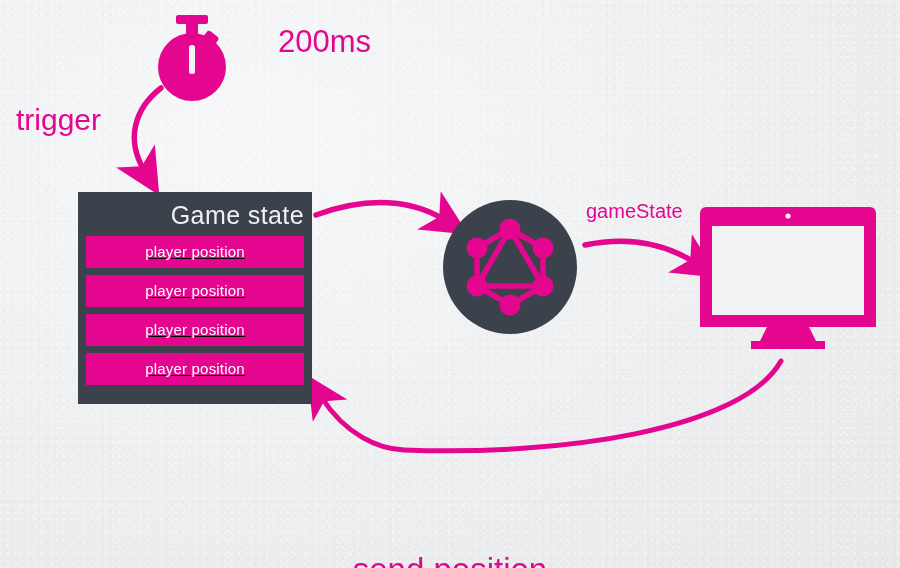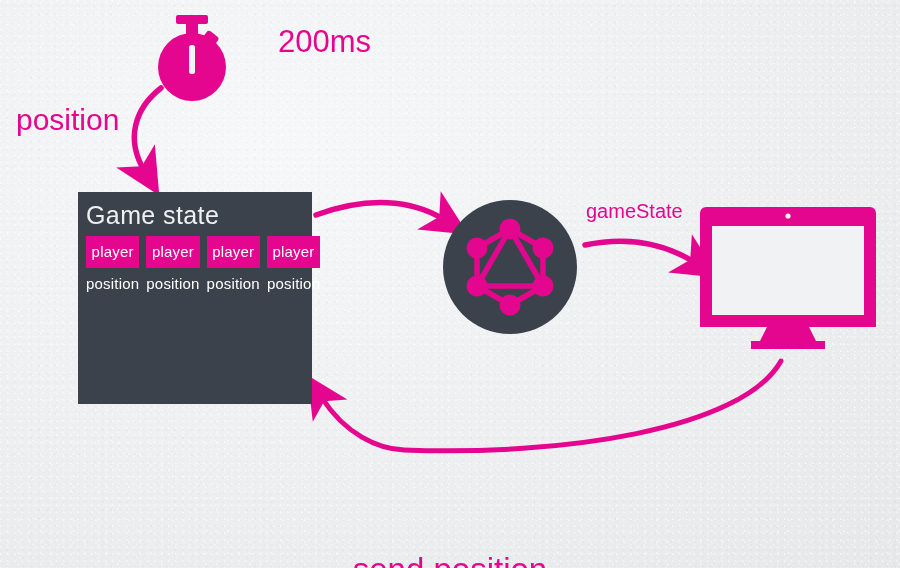--- a/index.html
+++ b/index.html
@@ -50,30 +50,31 @@
     background: #3c424c;
     box-sizing: border-box;
     padding: 4px 8px 8px 8px;
     z-index: 4;
   }
   .panel-title {
     color: #eef0f2;
     font-size: 25px;
     font-weight: 300;
     letter-spacing: .4px;
-    text-align: left;
+    text-align: right;
     line-height: 38px;
     height: 38px;
     font-family: "Liberation Sans", sans-serif;
   }
   .rows {
     display: flex;
-    flex-direction: row;
+    flex-direction: column;
     gap: 7px;
     margin-top: 2px;
+    text-decoration: underline;
   }
   .row {
     background: #e4068e;
     height: 32px;
     line-height: 32px;
     text-align: center;
     color: #ffffff;
     font-size: 15px;
     font-weight: 300;
     letter-spacing: .2px;
@@ -177,21 +178,21 @@
     <div class="rows">
       <div class="row">player position</div>
       <div class="row">player position</div>
       <div class="row">player position</div>
       <div class="row">player position</div>
     </div>
   </div>
 
   <div class="lbl" id="lbl-timer">200ms</div>
 
-  <div class="lbl" id="lbl-trigger">position</div>
+  <div class="lbl" id="lbl-trigger">trigger</div>
 
 
   <div class="lbl" id="lbl-gamestate">gameState</div>
 
   <div class="lbl" id="lbl-send">
     <span>send position</span>
     
   </div>
 
 </div>

